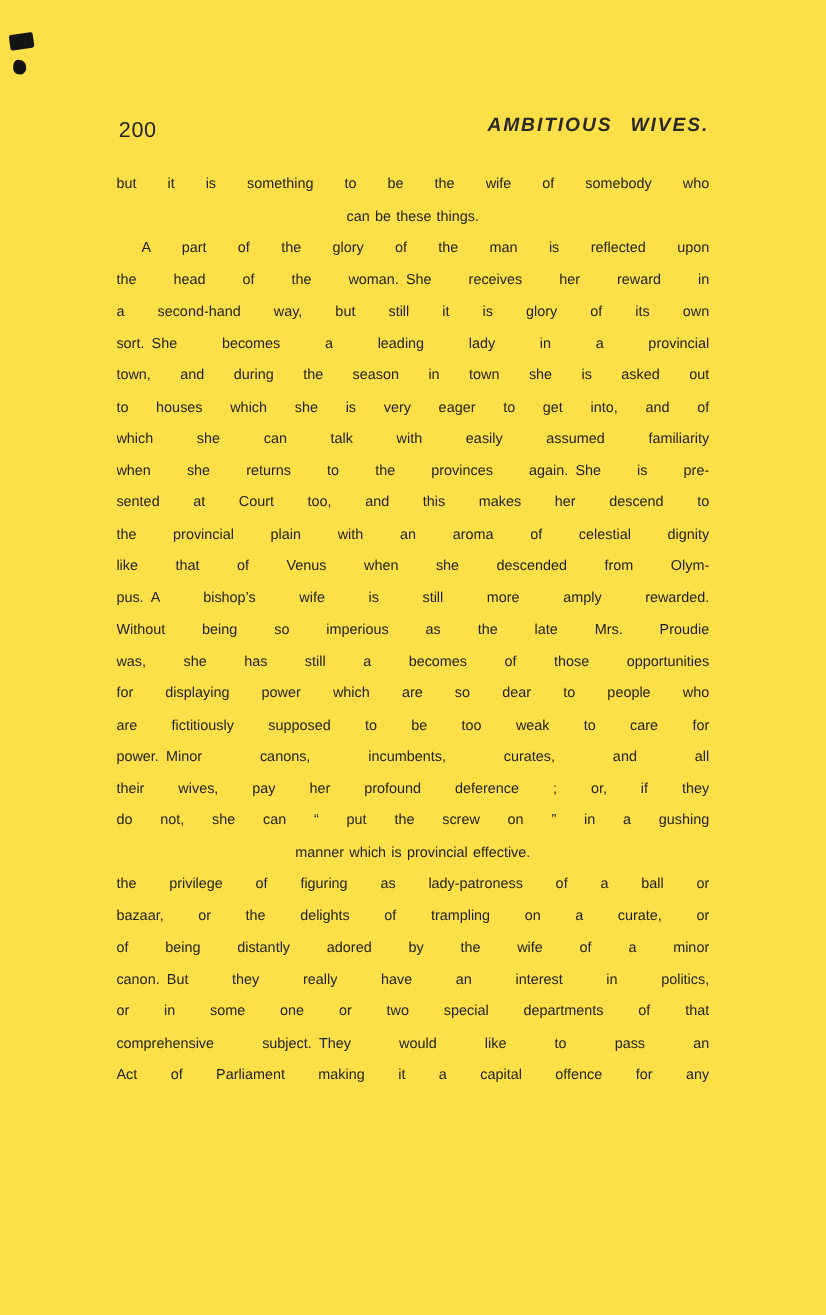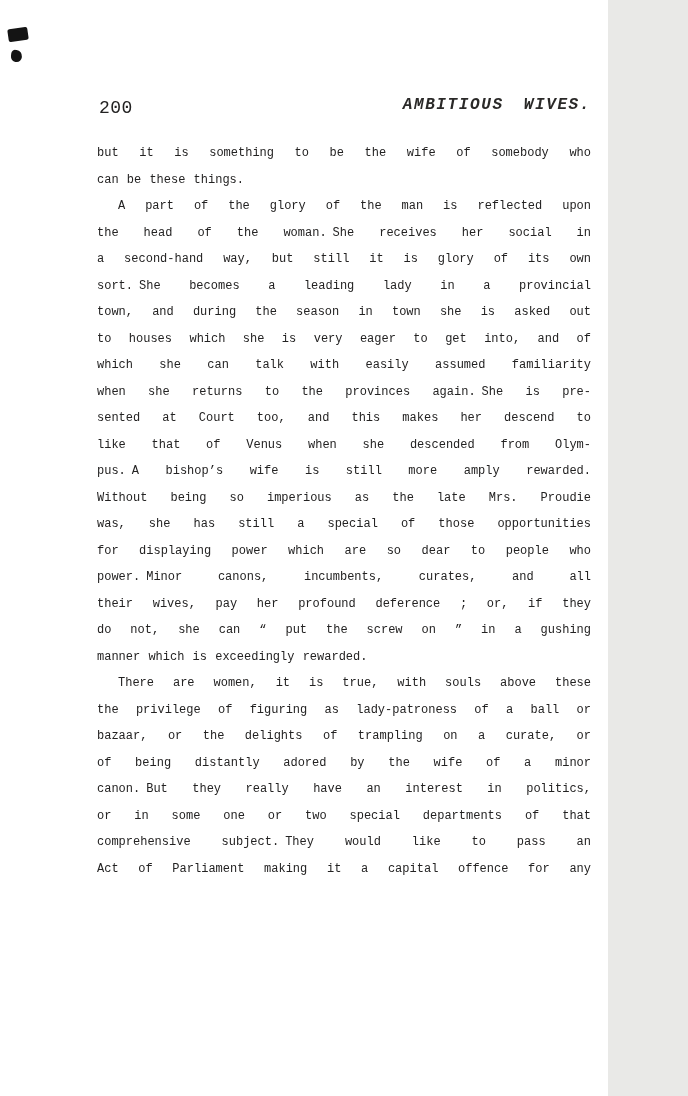--- a/index.html
+++ b/index.html
@@ -2,25 +2,25 @@
 <html><head>
 <meta charset="utf-8">
 <style>
   html, body {
     margin: 0;
     padding: 0;
     background: #e9e9e7;
   }
   .page {
     position: relative;
-    width: 608px;
+    width: 688px;
     height: 1096px;
-    background: #ffffff;
+    background: #fde047;
     overflow: hidden;
-    font-family: Liberation Mono, monospace;
+    font-family: Liberation Sans, sans-serif;
     color: #232222;
   }
 
   
   .artifact {
     position: absolute;
     background: #141414;
     border-radius: 2px;
   }
   .artifact-1 {
@@ -76,21 +76,21 @@
     word-spacing: 1px;
   }
   
   .line::after {
     content: "";
     display: inline-block;
     width: 100%;
     height: 0;
   }
   .line.no-justify {
-    text-align: left;
+    text-align: center;
   }
   .line.no-justify::after {
     content: none;
   }
   .line.indent {
     text-indent: 21px;
   }
 </style>
 </head>
 <body>
@@ -102,38 +102,39 @@
 
   <div class="running-head">
     <span class="page-number">200</span>
     <span class="head-title">AMBITIOUS WIVES.</span>
   </div>
 
   <div class="text-block">
       <div class="line">but it is something to be the wife of somebody who</div>
       <div class="line no-justify">can be these things.</div>
       <div class="line indent">A part of the glory of the man is reflected upon</div>
-      <div class="line">the head of the woman. She receives her social in</div>
+      <div class="line">the head of the woman. She receives her reward in</div>
       <div class="line">a second-hand way, but still it is glory of its own</div>
       <div class="line">sort. She becomes a leading lady in a provincial</div>
       <div class="line">town, and during the season in town she is asked out</div>
       <div class="line">to houses which she is very eager to get into, and of</div>
       <div class="line">which she can talk with easily assumed familiarity</div>
       <div class="line">when she returns to the provinces again. She is pre-</div>
       <div class="line">sented at Court too, and this makes her descend to</div>
+      <div class="line">the provincial plain with an aroma of celestial dignity</div>
       <div class="line">like that of Venus when she descended from Olym-</div>
       <div class="line">pus. A bishop’s wife is still more amply rewarded.</div>
       <div class="line">Without being so imperious as the late Mrs. Proudie</div>
-      <div class="line">was, she has still a special of those opportunities</div>
+      <div class="line">was, she has still a becomes of those opportunities</div>
       <div class="line">for displaying power which are so dear to people who</div>
+      <div class="line">are fictitiously supposed to be too weak to care for</div>
       <div class="line">power. Minor canons, incumbents, curates, and all</div>
       <div class="line">their wives, pay her profound deference ; or, if they</div>
       <div class="line">do not, she can “ put the screw on ” in a gushing</div>
-      <div class="line no-justify">manner which is exceedingly rewarded.</div>
-      <div class="line indent">There are women, it is true, with souls above these</div>
+      <div class="line no-justify">manner which is provincial effective.</div>
       <div class="line">the privilege of figuring as lady-patroness of a ball or</div>
       <div class="line">bazaar, or the delights of trampling on a curate, or</div>
       <div class="line">of being distantly adored by the wife of a minor</div>
       <div class="line">canon. But they really have an interest in politics,</div>
       <div class="line">or in some one or two special departments of that</div>
       <div class="line">comprehensive subject. They would like to pass an</div>
       <div class="line">Act of Parliament making it a capital offence for any</div>
     </div>
 
 </div>

